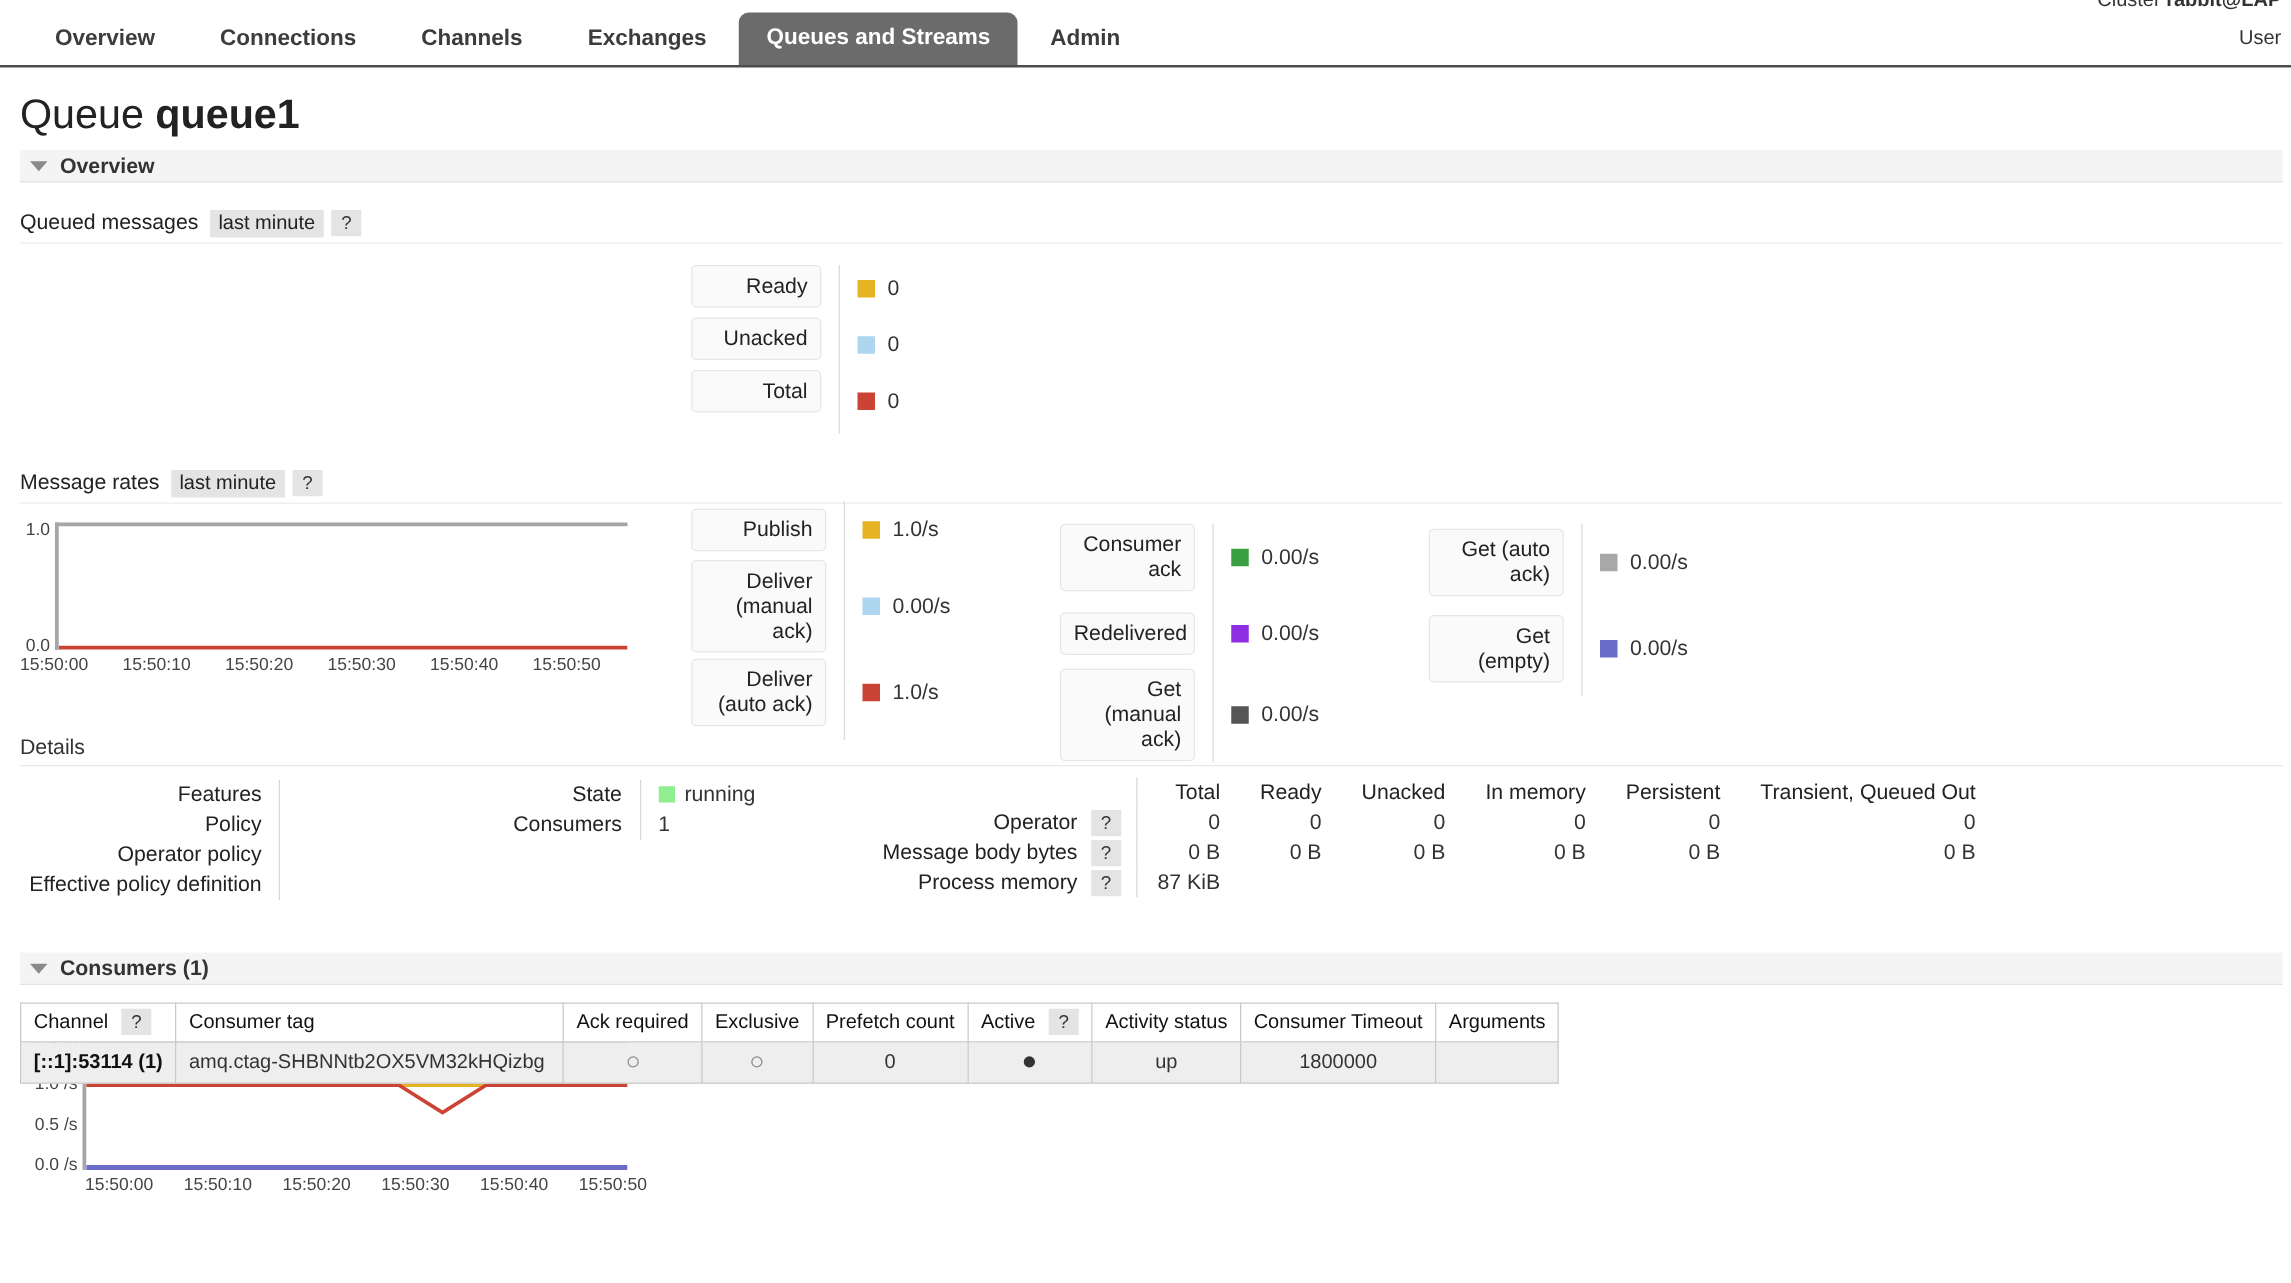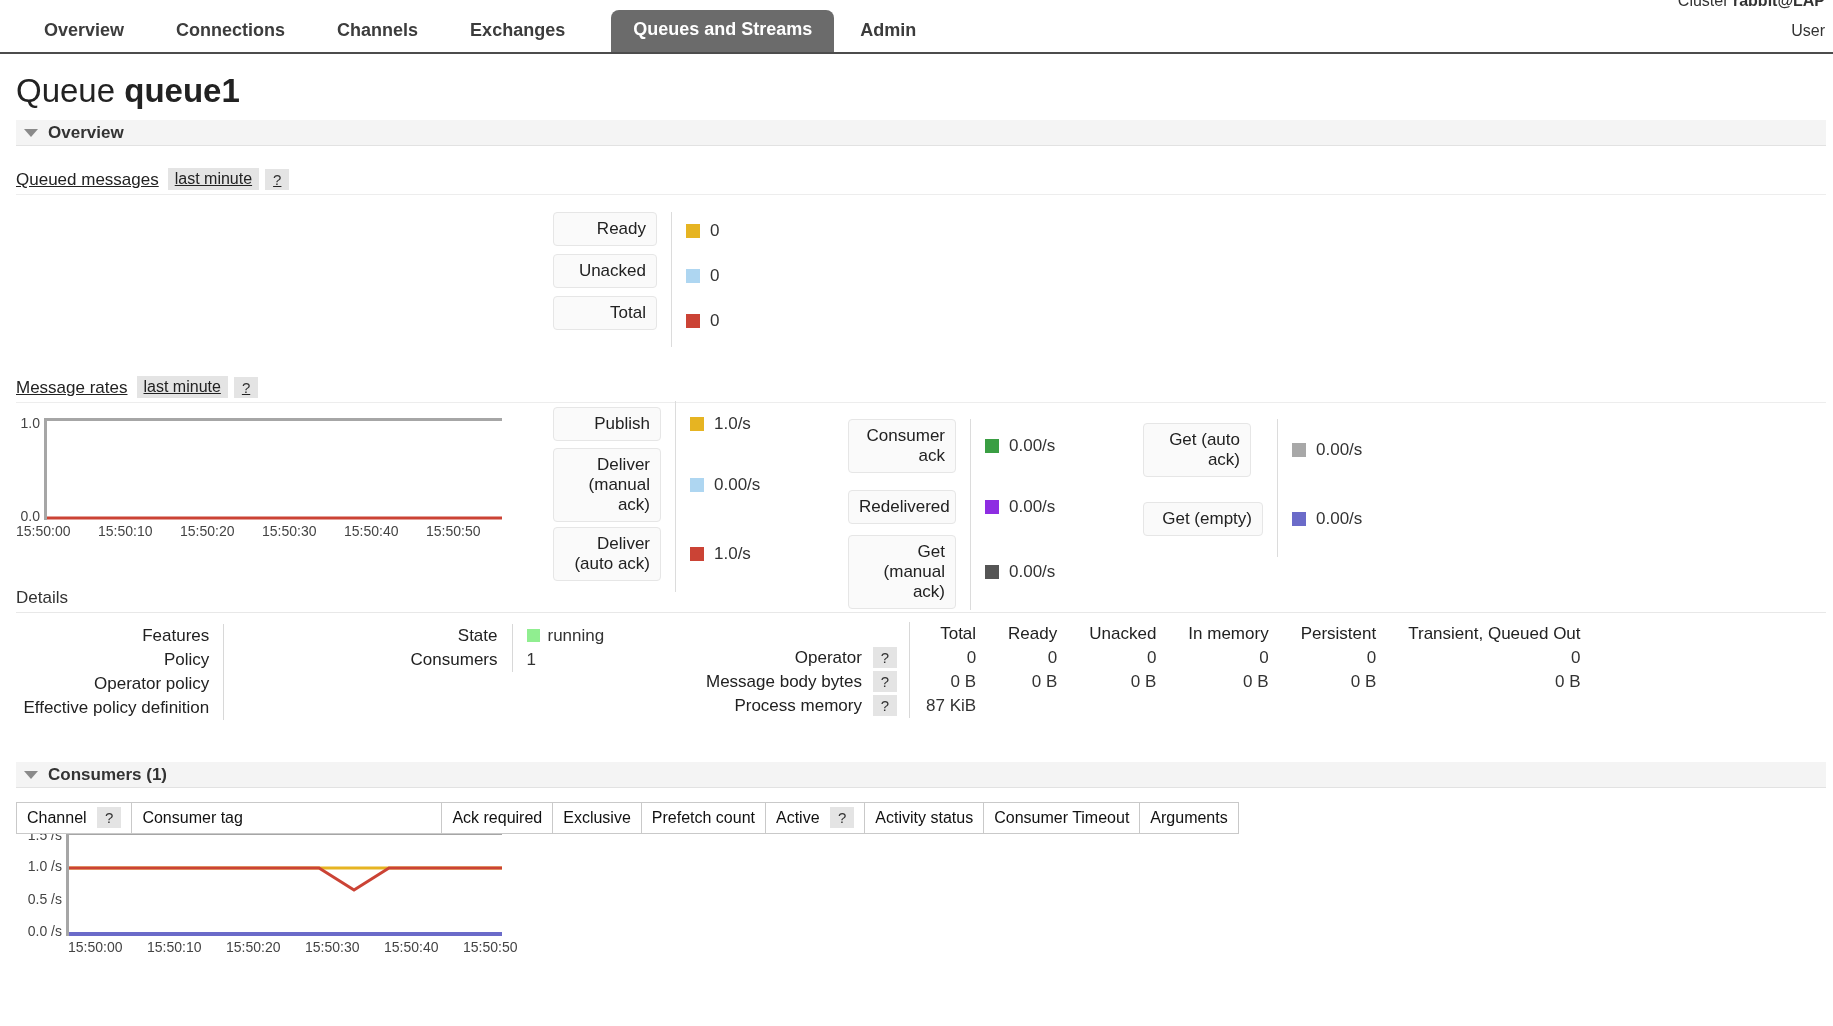--- a/index.html
+++ b/index.html
@@ -27,21 +27,20 @@
   .nav-tab {
     font-size: 18px; font-weight: bold; color: #3c3c3c;
     padding: 8px 26px 11px 26px;
     white-space: nowrap;
     cursor: pointer;
   }
   .nav-tab.active {
     background: #6b6b6b; color: #ffffff;
     border-radius: 8px 8px 0 0;
     padding: 9px 22px 12px 22px;
-    margin-left: 20px;
   }
   #cluster-line {
     position: absolute; right: 8px; top: -8px;
     font-size: 16px; color: #333; white-space: nowrap;
   }
   #cluster-line b { font-weight: bold; }
   #user-line {
     position: absolute; right: 8px; top: 22px;
     font-size: 16px; color: #333; white-space: nowrap;
   }
@@ -68,26 +67,25 @@
     width: 0; height: 0;
     border-left: 7px solid transparent;
     border-right: 7px solid transparent;
     border-top: 8px solid #8a8a8a;
     margin-right: 10px;
   }
 
   
   .chart-title-row {
     position: absolute;
-    display: flex; align-items: flex-end;
+    display: flex; align-items: flex-start;
     font-size: 17px; color: #222;
     border-bottom: 1px solid #ededed;
     width: 1810px; left: 16px;
     padding-bottom: 4px;
-    text-decoration: underline;
   }
   .chart-title-row .t { margin-right: 9px; }
   .pill {
     background: #e4e4e4; color: #222;
     padding: 2px 7px; font-size: 16px; margin-right: 6px;
     cursor: pointer;
   }
   .qmark {
     background: #e4e4e4; color: #333;
     padding: 2px 8px; font-size: 15px; cursor: pointer;
@@ -325,21 +323,21 @@
     </div>
   </div>
 </div>
 
 <div class="legend-grid" style="left:1143px; top:419px;">
   <div class="legend-col">
     <div class="lrow" style="height:61px">
       <div class="lbtn" style="width:108px">Get (auto ack)</div>
     </div>
     <div class="lrow" style="height:61px">
-      <div class="lbtn" style="width:120px">Get (empty)</div>
+      <div class="lbtn" style="width:108px">Get (empty)</div>
     </div>
   </div>
   <div class="lsep"></div>
   <div class="legend-col">
     <div class="lrow" style="height:61px">
       <span class="swatch" style="background:#a8a8a8"></span>
       <span class="lval">0.00/s</span>
     </div>
     <div class="lrow" style="height:61px">
       <span class="swatch" style="background:#6b6bc9"></span>
@@ -453,14 +451,25 @@
     <th>Exclusive</th>
     <th>Prefetch count</th>
     <th>
       <span>Active</span>
       <span class="qmark" style="margin-left:6px">?</span>
     </th>
     <th>Activity status</th>
     <th>Consumer Timeout</th>
     <th>Arguments</th>
   </tr>
+  <tr>
+    <td class="chan">[::1]:53114 (1)</td>
+    <td class="ctag">amq.ctag-SHBNNtb2OX5VM32kHQizbg</td>
+    <td><span class="circ"></span></td>
+    <td><span class="circ"></span></td>
+    <td>0</td>
+    <td><span class="dot"></span></td>
+    <td>up</td>
+    <td>1800000</td>
+    <td></td>
+  </tr>
 </tbody>
   </table>
 
 </body></html>

